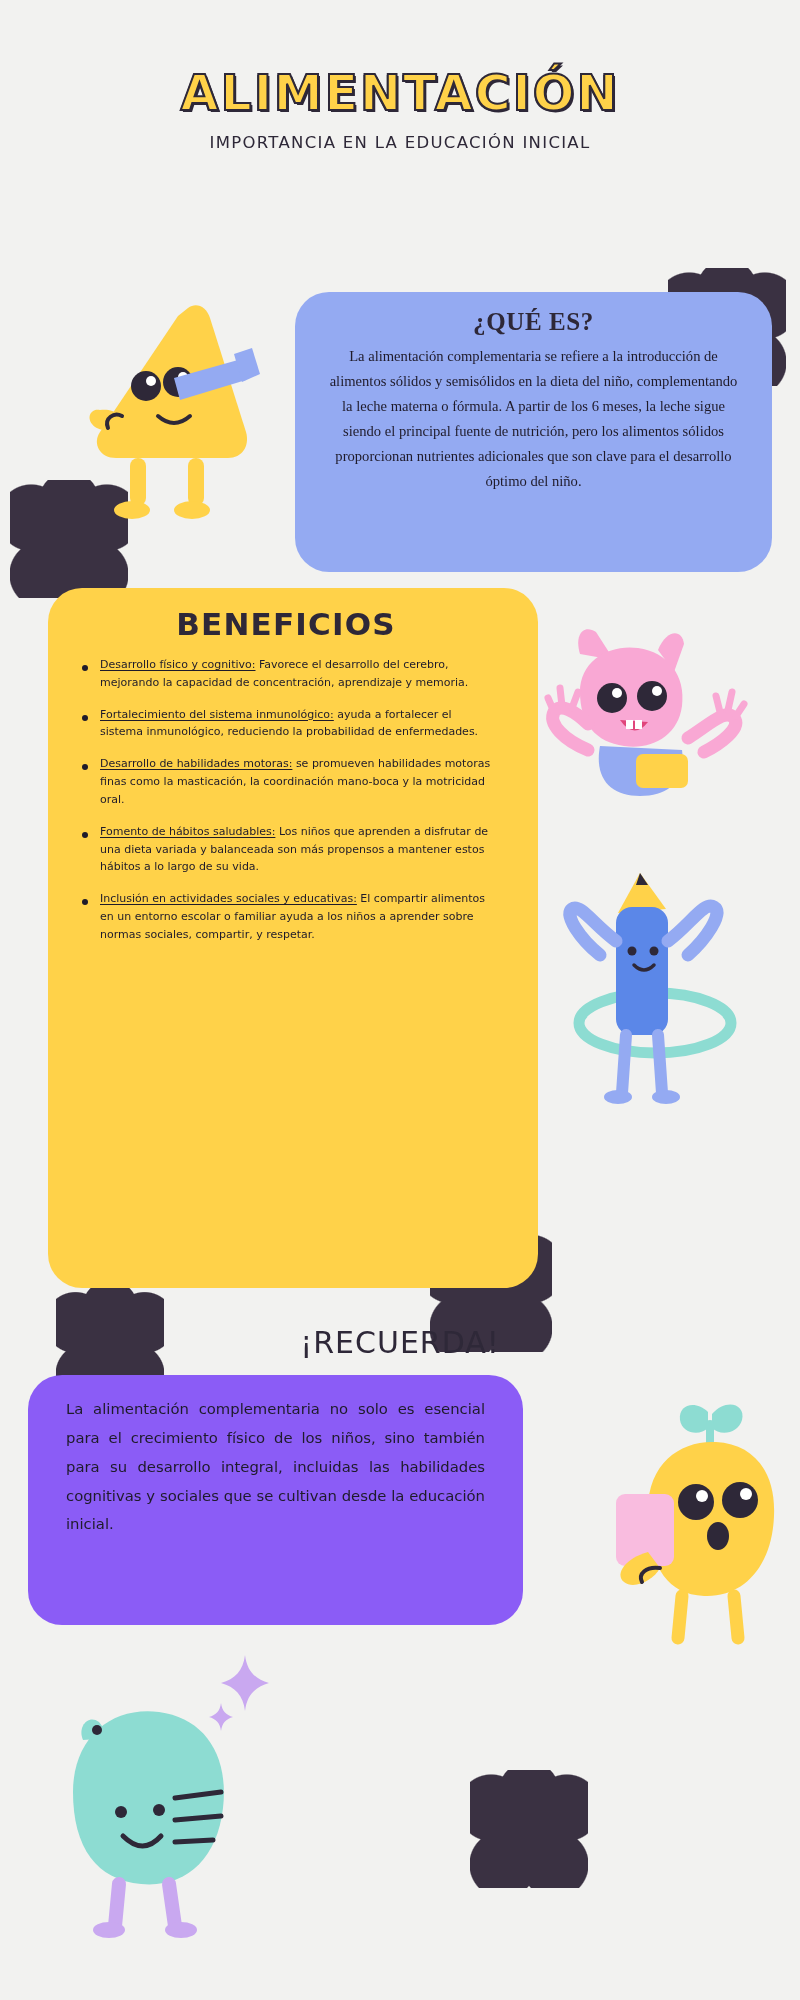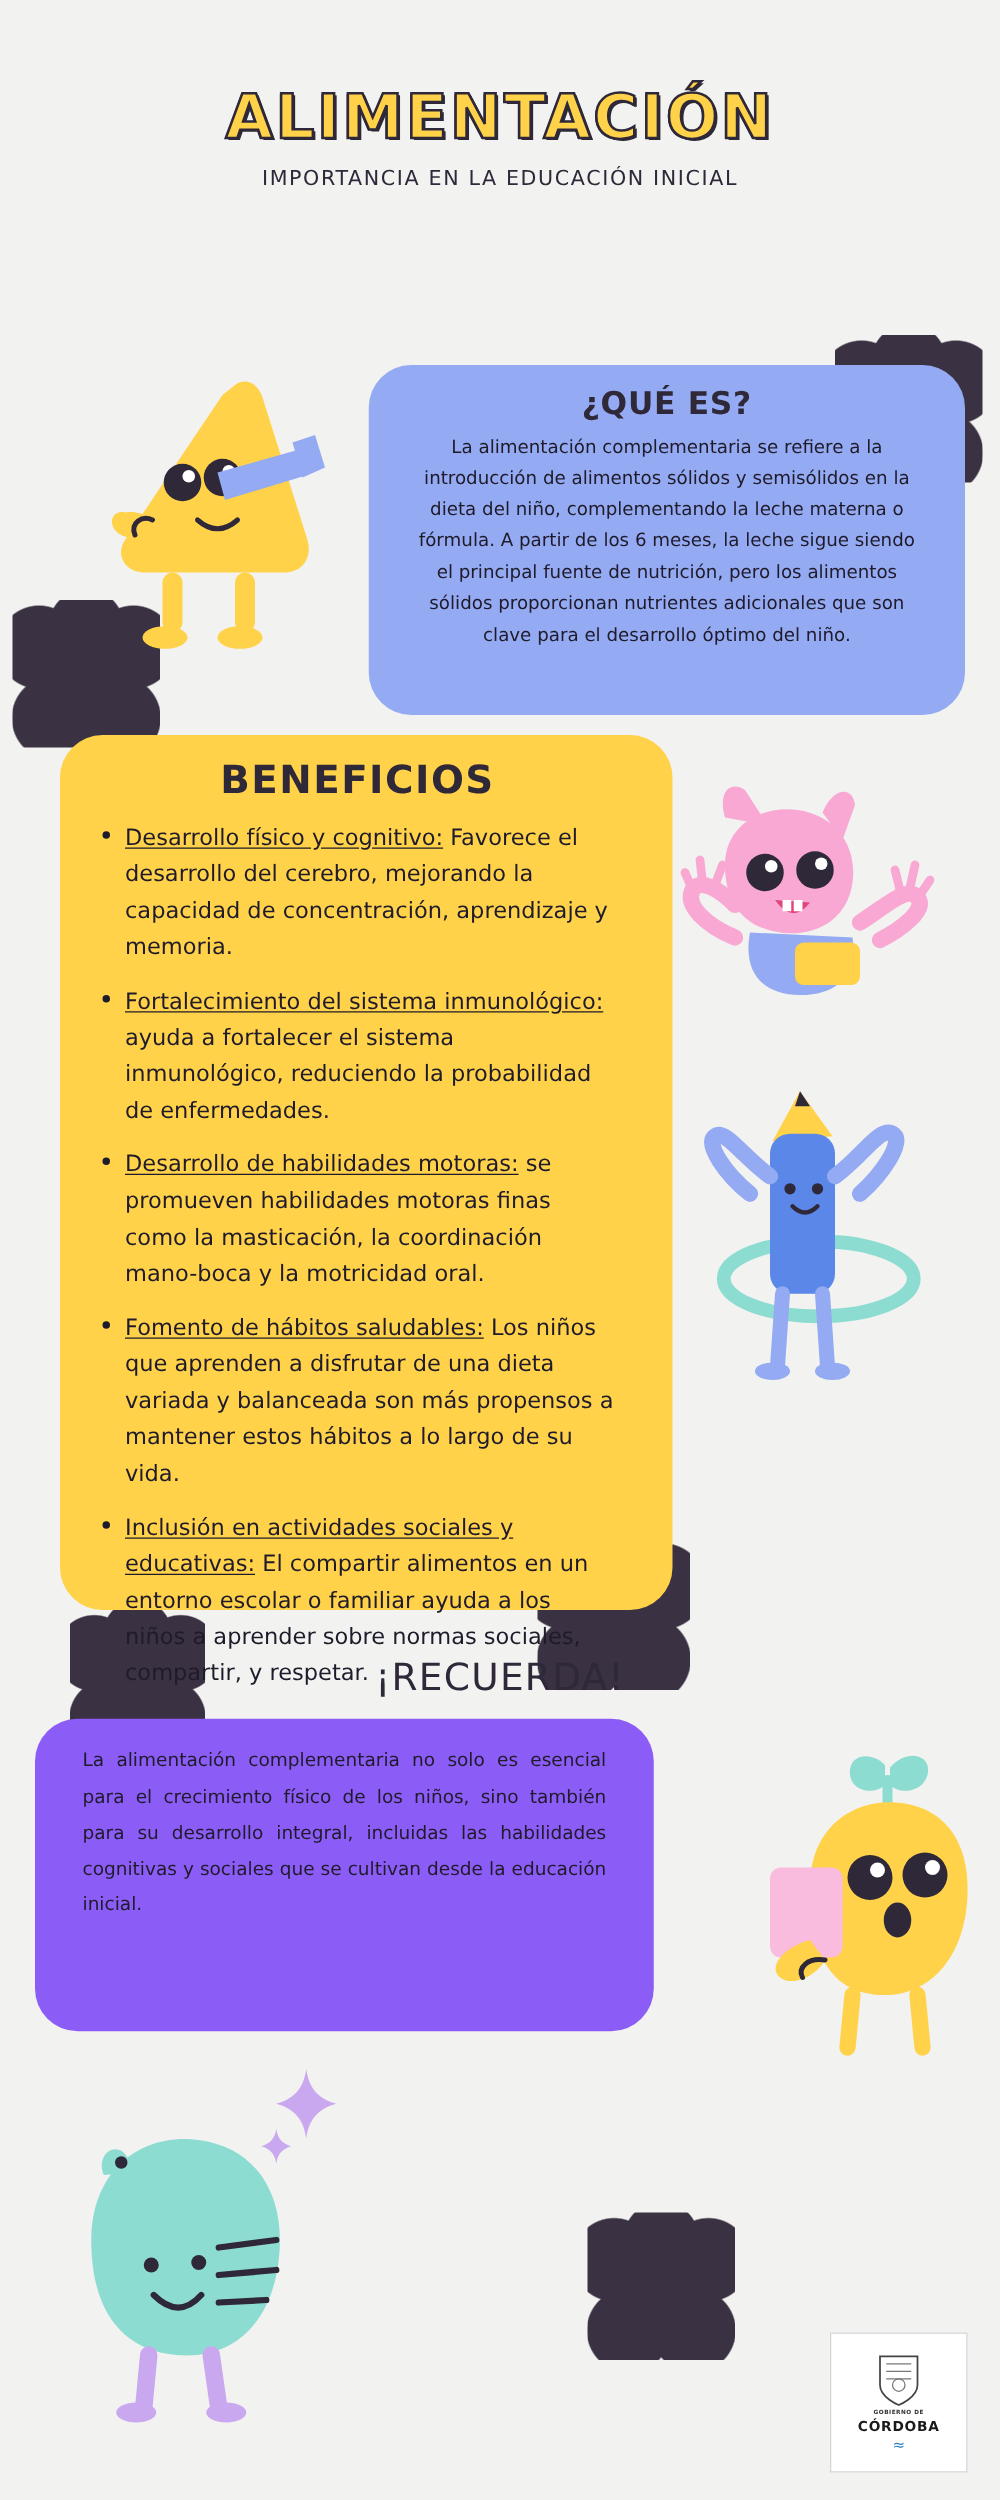--- a/index.html
+++ b/index.html
@@ -74,20 +74,21 @@
     z-index: 5;
   }
 
   .card-que-es {
     top: 292px;
     left: 295px;
     width: 477px;
     height: 280px;
     background: #94aaf2;
     padding: 16px 32px 18px;
+    font-family: Liberation Serif, serif;
   }
   .card-que-es .card-title {
     text-align: center;
     font-size: 25px;
     font-weight: bold;
     color: #2e2838;
     letter-spacing: 0.6px;
     margin-bottom: 8px;
   }
   .card-que-es .card-body {
@@ -111,21 +112,21 @@
     font-weight: bold;
     color: #2e2838;
     letter-spacing: 1.2px;
     margin-bottom: 14px;
   }
   .benefit-list { list-style: none; }
   .benefit-item {
     position: relative;
     padding-left: 22px;
     margin-bottom: 14px;
-    font-size: 18px;
+    font-size: 11px;
     line-height: 1.62;
     color: #1f1b2a;
   }
   .benefit-item::before {
     content: "";
     position: absolute;
     left: 4px;
     top: 9px;
     width: 6px;
     height: 6px;
@@ -355,24 +356,14 @@
     <path d="M88 156 q20 20 38 0" stroke="#2e2838" stroke-width="5" fill="none" stroke-linecap="round"></path>
     <path d="M140 118 L186 112" stroke="#2e2838" stroke-width="5" stroke-linecap="round"></path>
     <path d="M140 140 L186 136" stroke="#2e2838" stroke-width="5" stroke-linecap="round"></path>
     <path d="M140 162 L178 160" stroke="#2e2838" stroke-width="5" stroke-linecap="round"></path>
     <path d="M84 204 L80 246" stroke="#c9a8f0" stroke-width="14" stroke-linecap="round"></path>
     <path d="M134 204 L140 246" stroke="#c9a8f0" stroke-width="14" stroke-linecap="round"></path>
     <ellipse cx="74" cy="250" rx="16" ry="8" fill="#c9a8f0"></ellipse>
     <ellipse cx="146" cy="250" rx="16" ry="8" fill="#c9a8f0"></ellipse>
   </svg>
 
-  <div class="logo-box">
-    <svg class="logo-shield" viewBox="0 0 36 44">
-      <path d="M3 3 H33 V26 C33 36 18 42 18 42 C18 42 3 36 3 26 Z" fill="#ffffff" stroke="#444" stroke-width="1.4"></path>
-      <path d="M8 9 H28 M8 15 H28 M8 21 H28" stroke="#777" stroke-width="1"></path>
-      <circle cx="18" cy="26" r="5" fill="none" stroke="#777" stroke-width="1"></circle>
-    </svg>
-    <div class="logo-top">GOBIERNO DE</div>
-    <div class="logo-name">CÓRDOBA</div>
-    <div class="logo-wave">≈</div>
-  </div>
 
 </div>
 
 </body></html>

